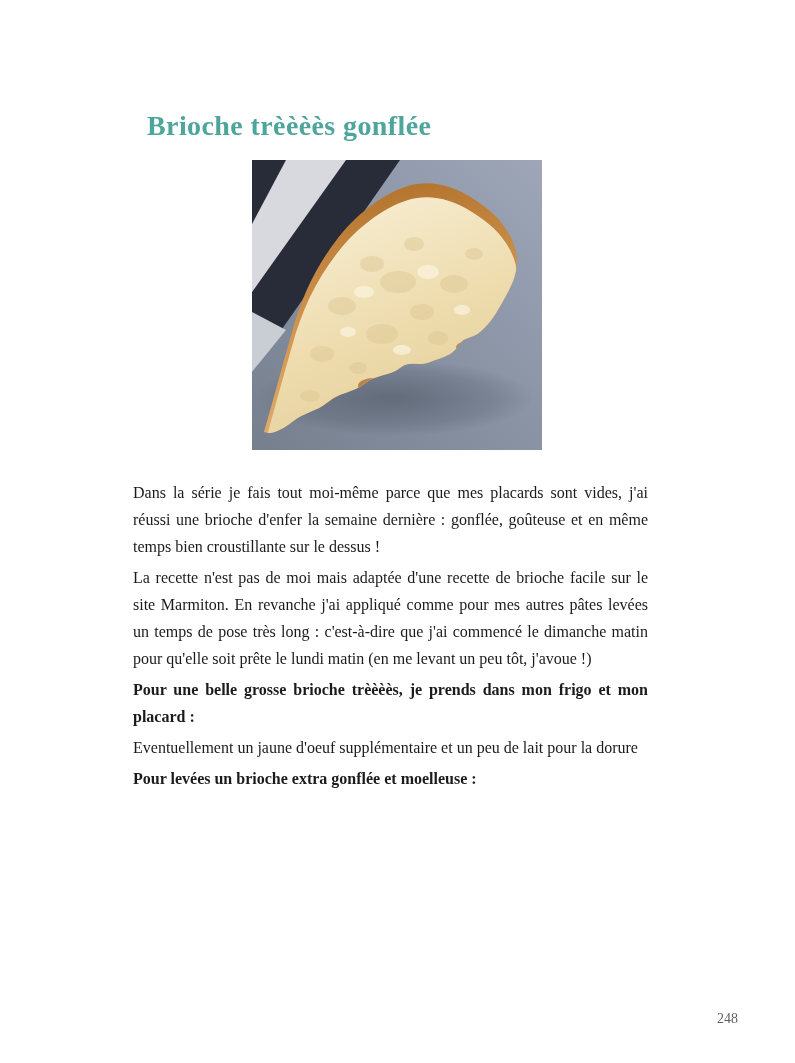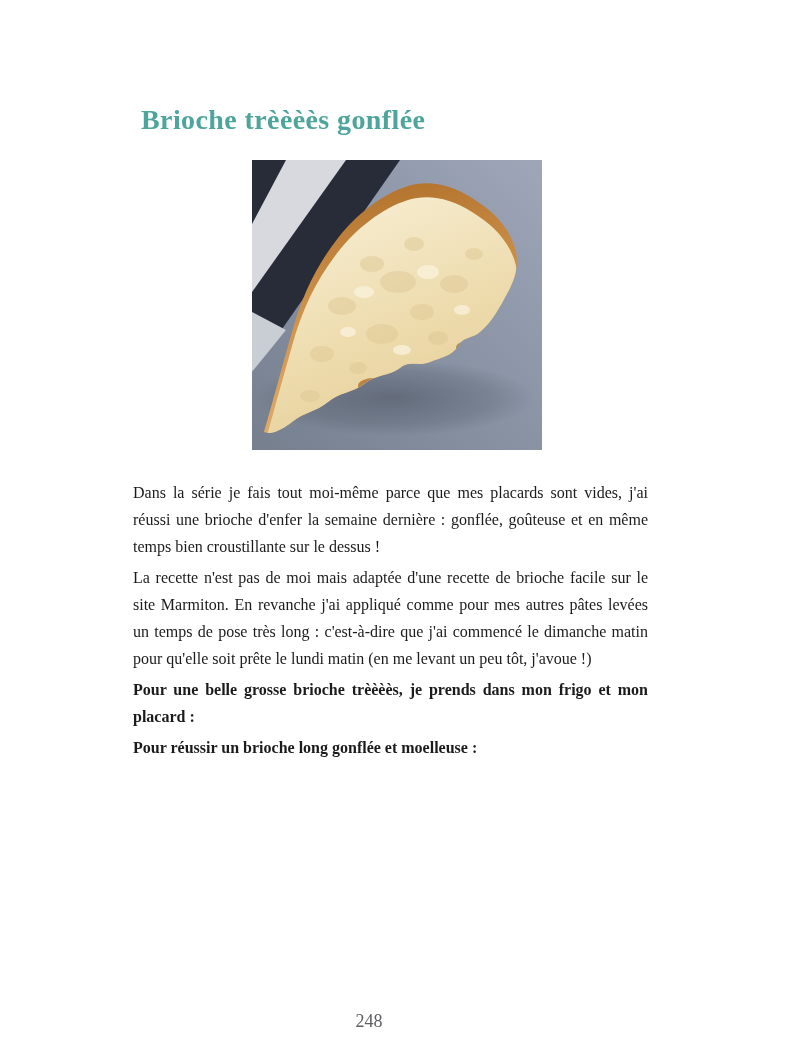--- a/index.html
+++ b/index.html
@@ -5,36 +5,36 @@
   html,body{margin:0;padding:0;background:#ffffff;}
   .page{
     position:relative;
     width:795px;height:1063px;
     background:#ffffff;
     font-family:"Liberation Serif","DejaVu Serif",serif;
     overflow:hidden;
   }
   .title{
     position:absolute;left:133px;top:96px;width:560px;
-    margin:8px;font-size:28px;font-weight:bold;letter-spacing:.4px;
+    margin:14px;font-size:28px;font-weight:bold;letter-spacing:.4px;
   }
   .photo{
     position:absolute;left:252px;top:160px;width:290px;height:290px;
     margin:0;line-height:0;
   }
   .photo svg{display:block;width:290px;height:290px;}
   .content{
     position:absolute;left:133px;top:479px;width:529px;
     font-size:16px;line-height:27px;color:#1b1b1b;
   }
   .content p{margin:0 14px 4px 0;text-align:justify;}
   .content p.bold{font-weight:bold;}
   .folio{
     position:absolute;left:0;top:1011px;width:738px;
-    text-align:center;font-size:18px;color:#5f5f63;
+    text-align:right;font-size:14px;color:#5f5f63;
   }
 </style>
 </head>
 <body>
 
 <div class="page">
 
   <h1 class="title" style="color: rgb(78, 165, 155);">Brioche trèèèès gonflée</h1>
 
   <figure class="photo">
@@ -111,18 +111,19 @@
           </g>
         </g>
       </g>
     </svg>
   </figure>
 
   <div class="content">
     <p>Dans la série je fais tout moi-même parce que mes placards sont vides, j'ai réussi une brioche d'enfer la semaine dernière : gonflée, goûteuse et en même temps bien croustillante sur le dessus !</p>
     <p>La recette n'est pas de moi mais adaptée d'une recette de brioche facile sur le site Marmiton. En revanche j'ai appliqué comme pour mes autres pâtes levées un temps de pose très long : c'est-à-dire que j'ai commencé le dimanche matin pour qu'elle soit prête le lundi matin (en me levant un peu tôt, j'avoue !)</p>
     <p class="bold">Pour une belle grosse brioche trèèèès, je prends dans mon frigo et mon placard :</p>
-    <p class="bold">Pour réussir un brioche long gonflée et moelleuse :</p>
+    <p>Eventuellement un jaune d'oeuf supplémentaire et un peu de lait pour la dorure</p>
+    <p class="bold">Pour levées un brioche extra gonflée et moelleuse :</p>
   </div>
 
   <div class="folio">248</div>
 
 </div>
 
 </body></html>

